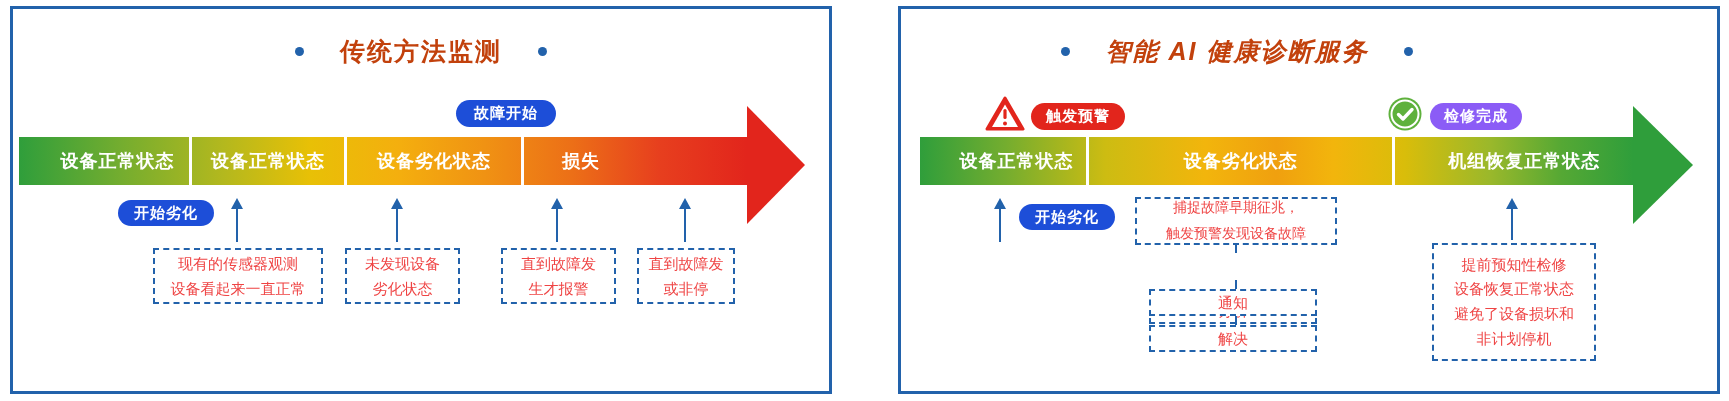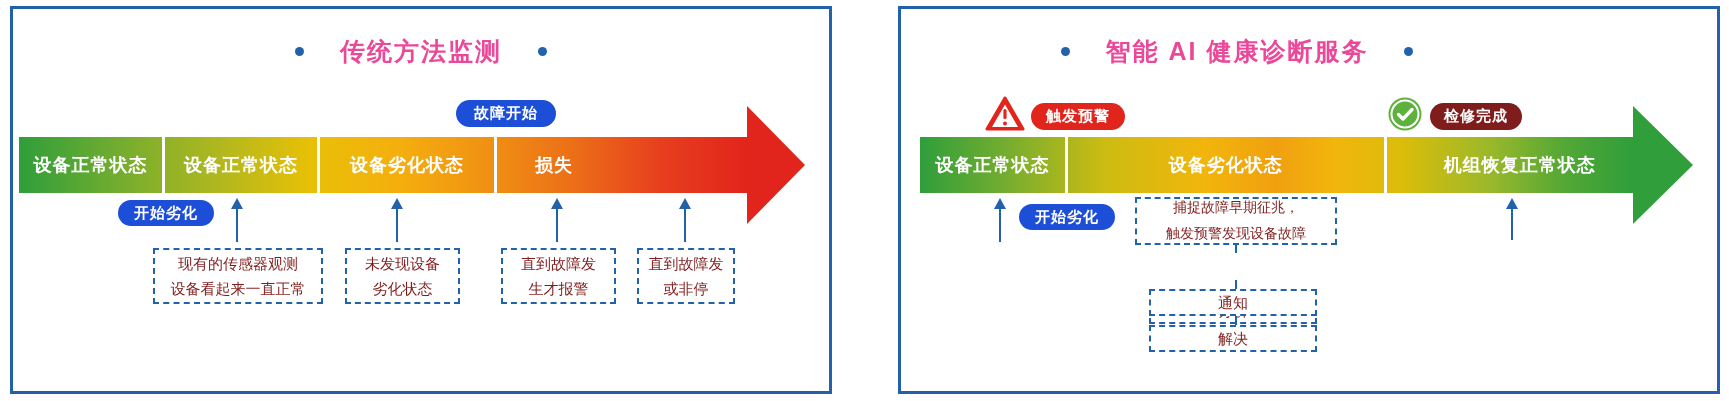--- a/index.html
+++ b/index.html
@@ -12,27 +12,27 @@
   .panel {
     position:absolute; top:6px; width:822px; height:388px;
     border:3px solid #2262ab; background:#fff;
   }
   .panel-left  { left:10px; }
   .panel-right { left:898px; }
 
   .title-row {
     position:absolute; top:26px; left:0; width:100%;
     display:flex; align-items:center; justify-content:center; gap:36px;
-    color:#ec4899;
+    color:#c2410c;
   }
-  .title-row.shift { transform:translateX(-72px); }
+  .title-row.shift { transform:translateX(-72px);font-style:italic; }
   .title-row h2 { font-size:25px; font-weight:bold; letter-spacing:2px; }
   .dot { width:9px; height:9px; border-radius:50%; background:#2262ab; flex:0 0 auto; }
 
-  .bar { position:absolute; top:128px; height:56px; display:flex; }
+  .bar { position:absolute; top:128px; height:48px; display:flex;padding-left:27px; }
   .bar-left  { left:6px;  width:728px;
     background:linear-gradient(90deg,#2f9e3b 0%,#74ad2f 14%,#b3b81e 28%,#e8c006 40%,#f4af0e 52%,#f09213 64%,#ec6f17 76%,#e73f1e 88%,#e2251c 100%); }
   .bar-right { left:19px; width:713px;
     background:linear-gradient(90deg,#2f9e3b 0%,#74ad2f 12%,#cdbc12 26%,#f2b50c 40%,#f0a00f 50%,#f2b50c 58%,#d9bd0a 68%,#9ab82b 80%,#55a834 90%,#2f9e3b 100%); }
   .seg {
     display:flex; align-items:center; justify-content:center;
     color:#fff; font-weight:bold; font-size:18px; letter-spacing:1px;
     border-right:3px solid #ffffff; height:100%;
   }
   .seg:last-child { border-right:none;font-family:Liberation Serif, serif; }
@@ -41,24 +41,24 @@
     border-top:59px solid transparent; border-bottom:59px solid transparent; }
   .ahead-left  { left:734px; border-left:58px solid #e2251c; }
   .ahead-right { left:732px; border-left:60px solid #2f9e3b; }
 
   .pill {
     position:absolute; border-radius:15px; color:#fff; font-size:15px;
     display:flex; align-items:center; justify-content:center;
     background:#1d4ed8; letter-spacing:1px; font-weight:bold; white-space:nowrap;
   }
   .pill-red   { background:#e2251c; }
-  .pill-green { background:#7f1d1d; }
+  .pill-green { background:#8b5cf6; }
 
   .note {
-    position:absolute; border:2px dashed #2262ab; color:#7f1d1d;
+    position:absolute; border:2px dashed #2262ab; color:#ef4444;
     font-size:15px; line-height:1.7; text-align:center;
     display:flex; align-items:center; justify-content:center;
     white-space:pre-line; background:#fff;
   }
   .note-sm { font-size:14px; line-height:1.85; }
 
   .uparrow { position:absolute; }
   .vconn { position:absolute; width:0; border-left:2px dashed #2262ab; }
   .icon { position:absolute; }
 </style>
@@ -156,13 +156,17 @@
   <div class="note" style="left:248px; top:244px; width:168px; height:27px;margin-top:44px;">分析</div>
   <div class="vconn" style="left:334px; top:271px; height:9px;"></div>
   <div class="note" style="left:248px; top:280px; width:168px; height:27px;">通知</div>
   <div class="vconn" style="left:334px; top:307px; height:9px;"></div>
   <div class="note" style="left:248px; top:316px; width:168px; height:27px;">解决</div>
 
   <svg class="uparrow" style="left:603px; top:189px;" width="16" height="42">
     <line x1="8" y1="42" x2="8" y2="9" stroke="#2262ab" stroke-width="2"></line>
       <polygon points="8,0 2,11 14,11" fill="#2262ab"></polygon>
   </svg>
+  <div class="note" style="left:531px; top:234px; width:164px; height:118px; line-height:1.65;">提前预知性检修
+设备恢复正常状态
+避免了设备损坏和
+非计划停机</div>
 </section>
 
 </body></html>

